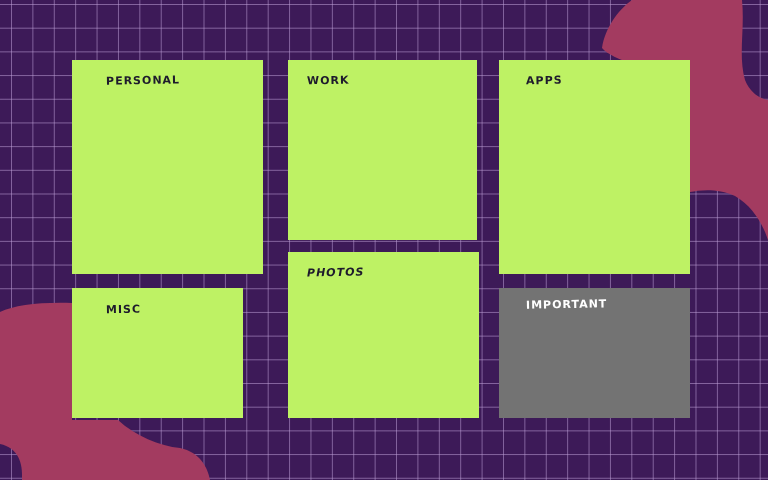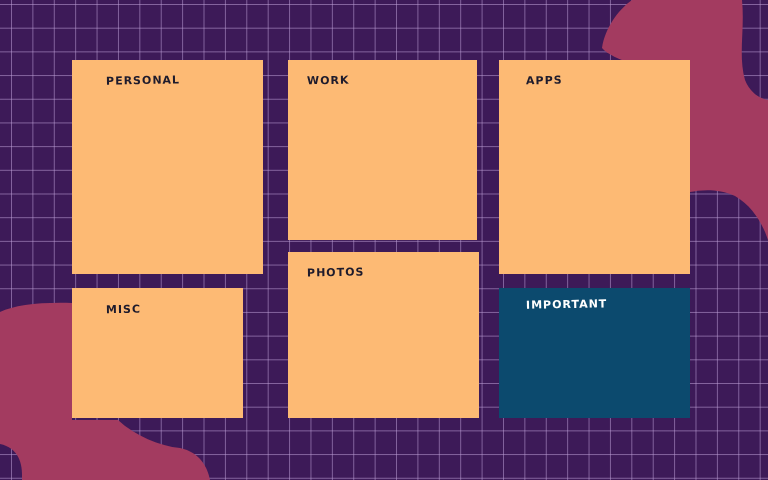--- a/index.html
+++ b/index.html
@@ -11,23 +11,23 @@
     .grid {
       position: absolute; inset: 0;
       background-image:
         linear-gradient(to right, rgba(190,160,215,0.55) 1px, transparent 1px),
         linear-gradient(to bottom, rgba(190,160,215,0.55) 1px, transparent 1px);
       background-size: 21.4px 23.7px, 21.4px 23.7px;
       background-position: 11px 0, 0 4px;
     }
     .blobs { position: absolute; inset: 0; }
     .card {
-      position: absolute; background: #fdba74;
+      position: absolute; background: #bef264;
     }
-    .card.accent { background: #0c4a6e; }
+    .card.accent { background: #737373; }
     .card-label {
       position: absolute; left: 34px; top: 14px;
       font-family: "DejaVu Sans", sans-serif;
       font-weight: bold; font-size: 11px; letter-spacing: 1px;
       color: #1e1b2c; text-transform: uppercase;
       transform: rotate(-1deg);
     }
     .card.accent .card-label { color: #ffffff; top: 10px; left: 27px; }
   </style>
 </head>
@@ -54,18 +54,18 @@
 
 <div class="card" style="left:499px; top:60px; width:191px; height:214px;">
   <span class="card-label" style="left:27px;text-align:right;">APPS</span>
 </div>
 
 <div class="card" style="left:72px; top:288px; width:171px; height:130px;">
   <span class="card-label" style="top:15px;">MISC</span>
 </div>
 
 <div class="card" style="left:288px; top:252px; width:191px; height:166px;">
-  <span class="card-label" style="left:19px;">PHOTOS</span>
+  <span class="card-label" style="left:19px;font-style:italic;">PHOTOS</span>
 </div>
 
 <div class="card accent" style="left:499px; top:288px; width:191px; height:130px;">
   <span class="card-label">IMPORTANT</span>
 </div>
 
 </body></html>

